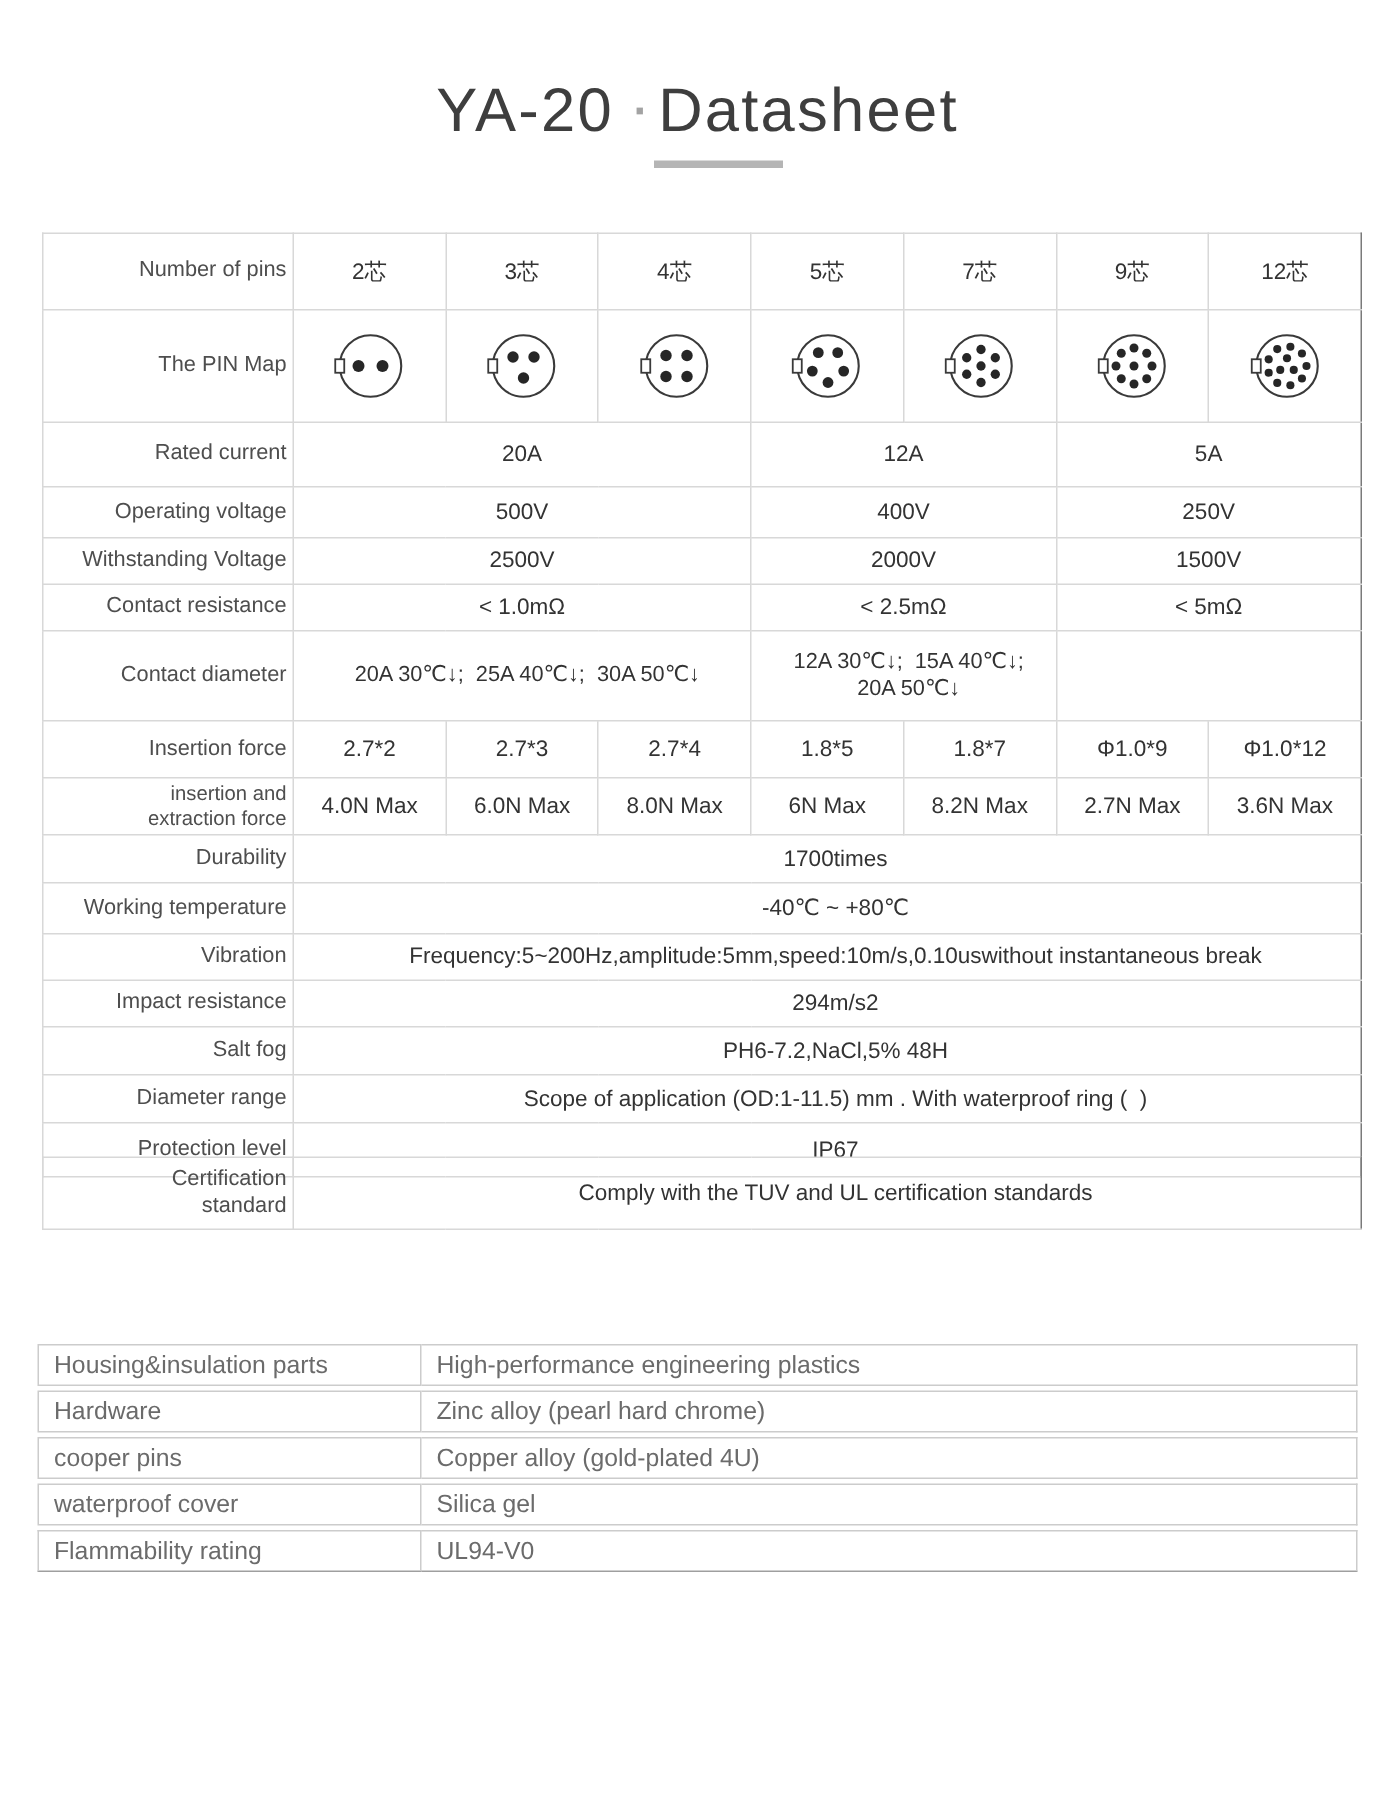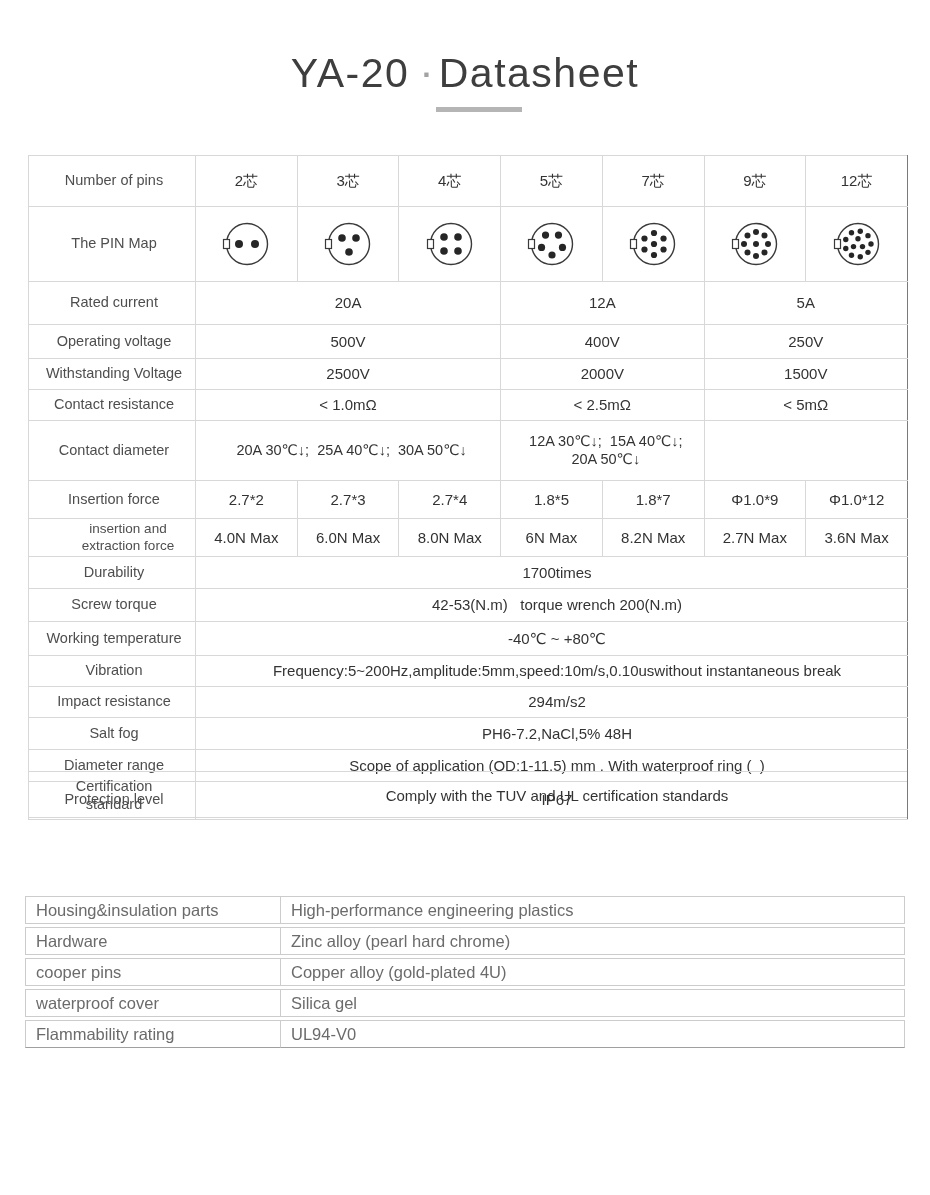--- a/index.html
+++ b/index.html
@@ -11,21 +11,21 @@
   .title .model { }
   .title .dot { font-size:30px; font-weight:700; color:#a3a3a3; margin:2px 5px 0 13px; line-height:1; }
   .title-underline { position:absolute; left:436px; top:107px; width:86px; height:5px; background:#b5b5b5; }
 
   
   table.spec { position:absolute; left:28px; width:880px; border-collapse:collapse; table-layout:fixed; }
   table.spec.main { top:155px; }
   table.spec.cert { top:771px; }
   .spec td { border:1px solid #d8d8d8; font-size:15px; color:#333333; vertical-align:middle; overflow:visible; }
   .spec td:last-child { border-right-color:#7a7a7a; }
-  .spec td.label { text-align:center; padding:2px 4px 2px 8px; color:#4e4e4e; font-size:14.5px; white-space:pre-line; line-height:1.2; }
+  .spec td.label { text-align:right; padding:2px 4px 2px 8px; color:#4e4e4e; font-size:14.5px; white-space:pre-line; line-height:1.2; }
   .spec td.colhead { text-align:center; white-space:pre-wrap; }
   .spec td.val { white-space:pre-wrap; line-height:1.2; }
   .spec td.val.center { text-align:center; }
   .spec td.val.left { text-align:center; padding-left:12px; }
   .spec td.pin-cell { text-align:center; padding:0; }
   .spec td.pin-cell svg { display:inline-block; vertical-align:middle; }
 
   tr[data-row="number-of-pins"] td { height:46px; }
   tr[data-row="pin-map"] td { height:70px; }
   tr[data-row="rated-current"] td { height:38px; }
@@ -212,24 +212,20 @@
           <td class="val center">8.0N Max</td>
           <td class="val center">6N Max</td>
           <td class="val center">8.2N Max</td>
           <td class="val center">2.7N Max</td>
           <td class="val center">3.6N Max</td>
         </tr>
         <tr data-row="durability">
           <td class="label">Durability</td>
           <td colspan="7" class="val left">1700times</td>
         </tr>
-        <tr data-row="screw-torque">
-          <td class="label">Screw torque</td>
-          <td colspan="7" class="val left">42-53(N.m)   torque wrench 200(N.m)</td>
-        </tr>
         <tr data-row="working-temperature">
           <td class="label">Working temperature</td>
           <td colspan="7" class="val left">-40℃ ~ +80℃</td>
         </tr>
         <tr data-row="vibration">
           <td class="label">Vibration</td>
           <td colspan="7" class="val left">Frequency:5~200Hz,amplitude:5mm,speed:10m/s,0.10uswithout instantaneous break</td>
         </tr>
         <tr data-row="impact-resistance">
           <td class="label">Impact resistance</td>

